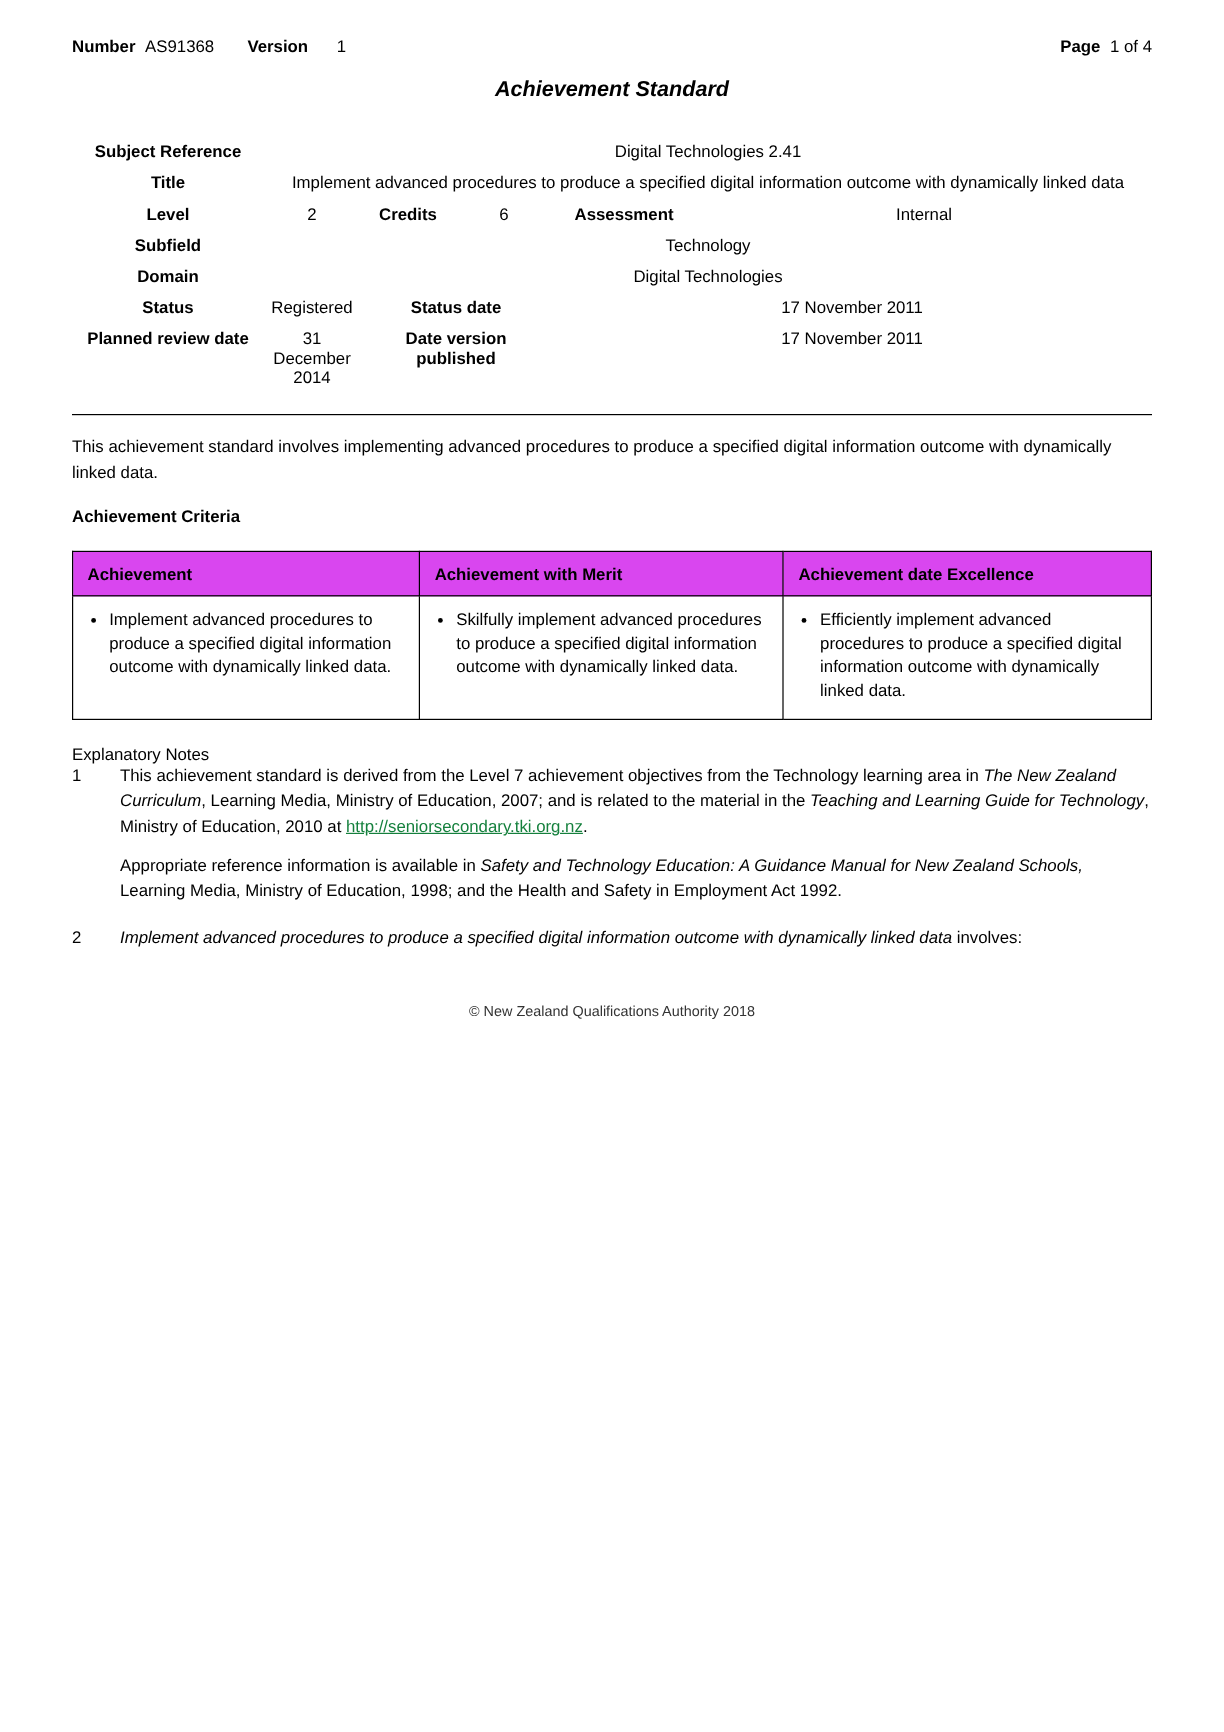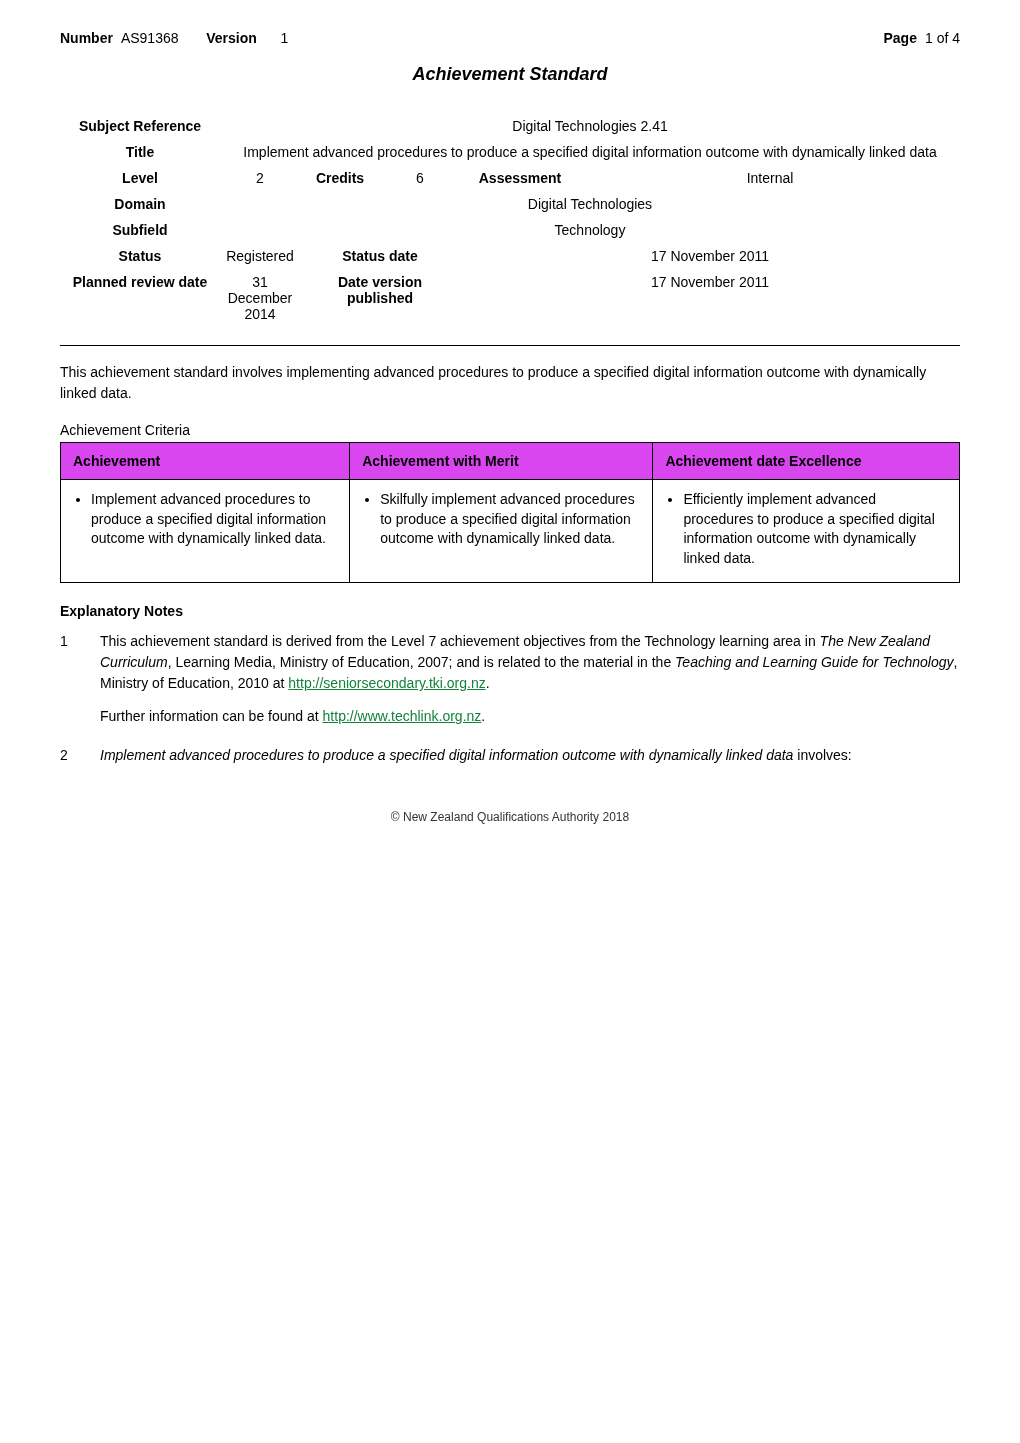--- a/index.html
+++ b/index.html
@@ -53,22 +53,22 @@
     .divider {
       border: none;
       border-top: 1px solid #000;
       margin: 18px 0 16px 0;
     }
     .intro-text {
       margin-bottom: 18px;
       line-height: 1.5;
     }
     .section-heading {
-      font-weight: normal;
-      margin-bottom: 4px;
+      font-weight: bold;
+      margin-bottom: 21px;
     }
     .criteria-table {
       width: 100%;
       border-collapse: collapse;
       margin-bottom: 20px;
     }
     .criteria-table th, .criteria-table td {
       border: 1px solid #000;
       padding: 10px 12px;
       vertical-align: top;
@@ -80,22 +80,21 @@
     }
     .criteria-table ul {
       margin: 0;
       padding-left: 18px;
     }
     .criteria-table li {
       margin-bottom: 4px;
       line-height: 1.4;
     }
     .explanatory-heading {
-      font-weight: bold;
-      margin-bottom: 12px;
+      font-weight: normal;
     }
     .notes-list {
       list-style: none;
       padding: 0;
     }
     .notes-list > li {
       display: flex;
       gap: 20px;
       margin-bottom: 18px;
       line-height: 1.5;
@@ -155,26 +154,26 @@
     </tr>
     <tr>
       <td class="label-col bold">Level</td>
       <td class="narrow">2</td>
       <td class="bold" style="width:80px;">Credits</td>
       <td class="narrow">6</td>
       <td class="bold" style="width:120px;">Assessment</td>
       <td>Internal</td>
     </tr>
     <tr>
+      <td class="label-col bold">Subfield</td>
+      <td colspan="5">Technology</td>
+    </tr>
+    <tr>
       <td class="label-col bold">Domain</td>
       <td colspan="5">Digital Technologies</td>
-    </tr>
-    <tr>
-      <td class="label-col bold">Subfield</td>
-      <td colspan="5">Technology</td>
     </tr>
     <tr>
       <td class="label-col bold">Status</td>
       <td>Registered</td>
       <td class="bold" colspan="2">Status date</td>
       <td colspan="2">17 November 2011</td>
     </tr>
     <tr>
       <td class="label-col bold">Planned review date</td>
       <td>31 December 2014</td>
@@ -223,21 +222,21 @@
 
 <ol class="notes-list">
   <li>
     <span class="note-number">1</span>
     <div class="note-content">
       <p>
         This achievement standard is derived from the Level 7 achievement objectives from the Technology learning area in <span class="italic">The New Zealand Curriculum</span>, Learning Media, Ministry of Education, 2007; and is related to the material in the <span class="italic">Teaching and Learning Guide for Technology</span>, Ministry of Education, 2010 at
         <a href="#">http://seniorsecondary.tki.org.nz</a>.
       </p>
       <p>
-        Further information can be found at <a href="#">http://www.techlink.org.nz</a>.
+        Appropriate reference information is available in <span class="italic">Safety and Technology Education: A Guidance Manual for New Zealand Schools,</span> Learning Media, Ministry of Education, 1998; and the Health and Safety in Employment Act 1992.
       </p>
     </div>
   </li>
   <li>
     <span class="note-number">2</span>
     <div class="note-content">
       <p>
         <span class="italic">Implement advanced procedures to produce a specified digital information outcome with dynamically linked data</span> involves:
       </p>
     </div>

